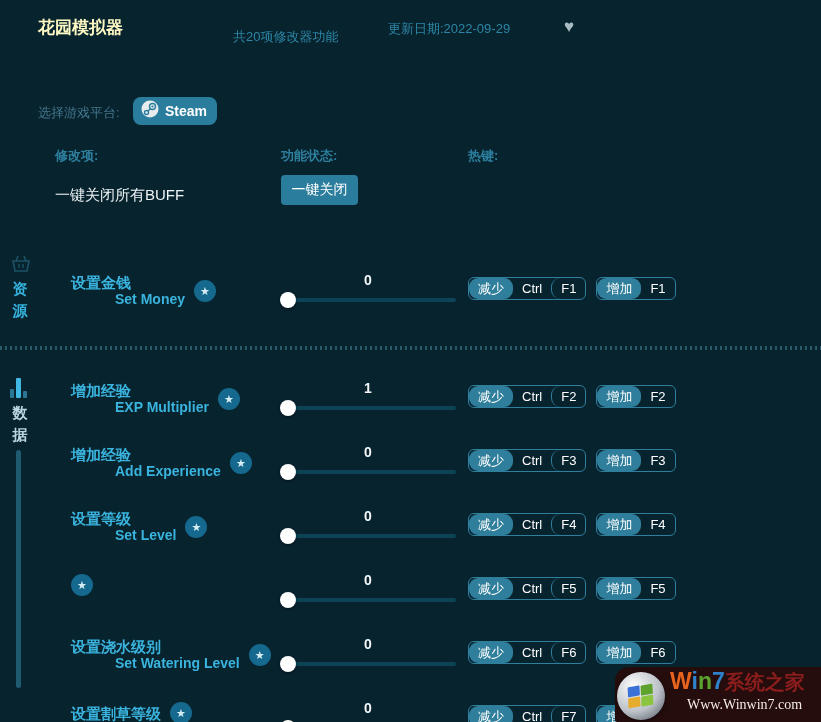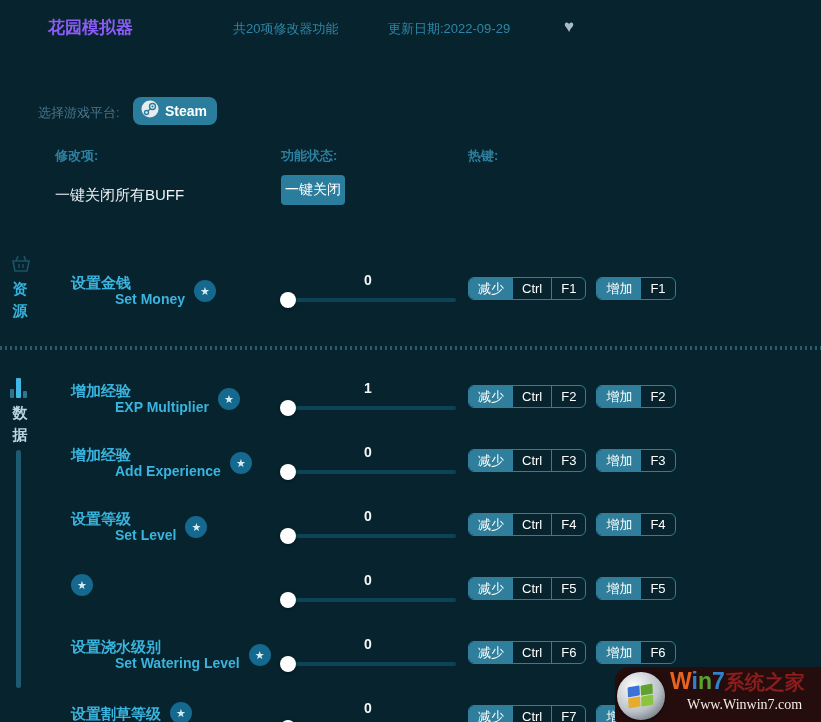--- a/index.html
+++ b/index.html
@@ -4,43 +4,43 @@
 <style>
   * { margin:0; padding:0; box-sizing:border-box; }
   html,body { width:821px; height:722px; background:#07232e; }
   .app {
     position:relative; width:821px; height:722px; overflow:hidden;
     background:#07232e; font-family:"Liberation Sans", sans-serif;
   }
   .abs { position:absolute; }
 
   
-  .title-cn { left:48px; top:16px; font-size:17px; font-weight:bold; color:#8b5cf6; }
-  .feature-count { left:233px; top:20px; font-size:13px; color:#2d86a6; }
+  .title-cn { left:38px; top:16px; font-size:17px; font-weight:bold; color:#fef9c3; }
+  .feature-count { left:233px; top:28px; font-size:13px; color:#2d86a6; }
   .update-date { left:388px; top:20px; font-size:13px; color:#2d86a6; }
   .heart { left:564px; top:17px; font-size:17px; color:#a9bcc4; cursor:pointer; }
   .title-en { left:38px; top:50px; font-size:17px; font-weight:bold; color:#35b2dd; }
 
   
   .platform-label { left:38px; top:104px; font-size:13px; color:#45768d; }
   .steam-btn {
     left:133px; top:97px; width:84px; height:28px; background:#2a7d9c;
     border-radius:8px; display:flex; align-items:center; gap:6px;
     padding-left:8px; cursor:pointer;
   }
   .steam-btn .steam-txt { color:#ffffff; font-size:14px; font-weight:600; }
 
   
   .col-h { top:147px; font-size:13px; font-weight:bold; color:#2d7f9e; }
   .col-h.modify { left:55px; } .col-h.status { left:281px; } .col-h.hotkey { left:468px; }
 
   
   .buff-label { left:55px; top:186px; font-size:15px; color:#eef3f5; }
   .buff-btn {
-    left:281px; top:175px; width:64px; height:30px; background:#2a7d9c;
+    left:281px; top:175px; width:77px; height:30px; background:#2a7d9c;
     border-radius:4px; color:#ffffff; font-size:14px; display:flex;
     align-items:center; justify-content:center; cursor:pointer;
   }
 
   
   .side-char { left:8px; width:24px; text-align:center; font-size:15px; font-weight:bold; }
   .c-res { color:#35b2dd; }
   .c-data { color:#b9d6e2; }
   .basket-icon { left:10px; top:253px; }
   .bars-icon { left:10px; top:378px; width:18px; height:20px; }
@@ -70,21 +70,21 @@
            font-size:14px; font-weight:bold; color:#f2f6f7; }
   .track { position:absolute; left:264px; top:26px; width:176px; height:4px;
            border-radius:2px; background:#0d4356; cursor:pointer; }
   .knob  { position:absolute; left:264px; top:20px; width:16px; height:16px;
            border-radius:50%; background:#ffffff; box-shadow:0 1px 3px rgba(0,0,0,.5); cursor:grab; }
   .hotkeys { position:absolute; left:452px; top:5px; display:flex; gap:10px; }
   .hk-group {
     display:inline-flex; height:23px; border:1px solid #2f7e9b; border-radius:6px;
     overflow:hidden; color:#ffffff; font-size:13px; cursor:pointer; background:#07232e;
   }
-  .hk-seg { display:flex; align-items:center; padding:0 9px; }
+  .hk-seg { display:flex; align-items:center; padding:0 9px;border-radius:9px; }
   .hk-fill { background:#2f7e9b; }
   .hk-div { border-left:1px solid #2f7e9b; }
 
   
   .wm { left:615px; top:667px; width:206px; height:55px; background:#260d0d;
         border-radius:14px 0 0 2px; }
   .wm-orb {
     position:absolute; left:2px; top:5px; width:48px; height:48px; border-radius:50%;
     background:radial-gradient(circle at 35% 30%, #fdfdfd, #bcc2c8 55%, #6c757c 85%, #4a5258);
     box-shadow:0 1px 4px rgba(0,0,0,.6);

